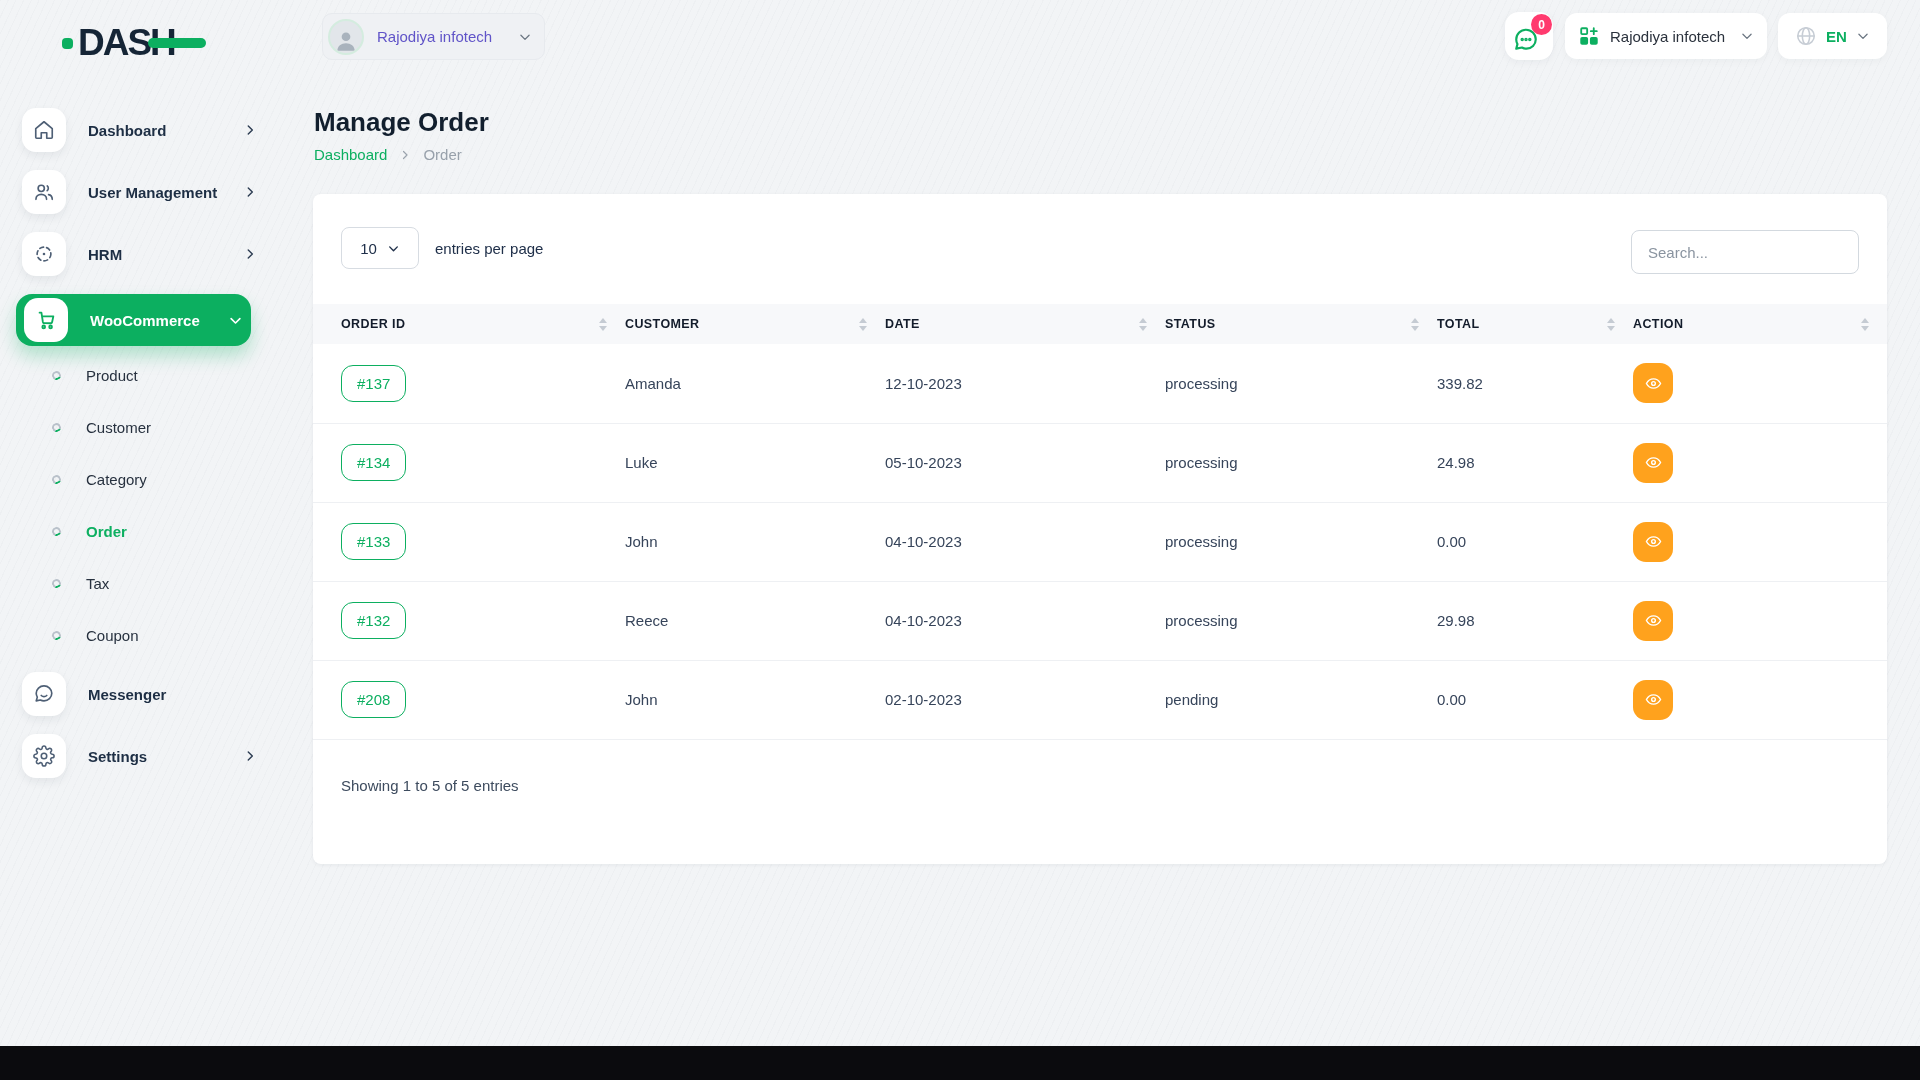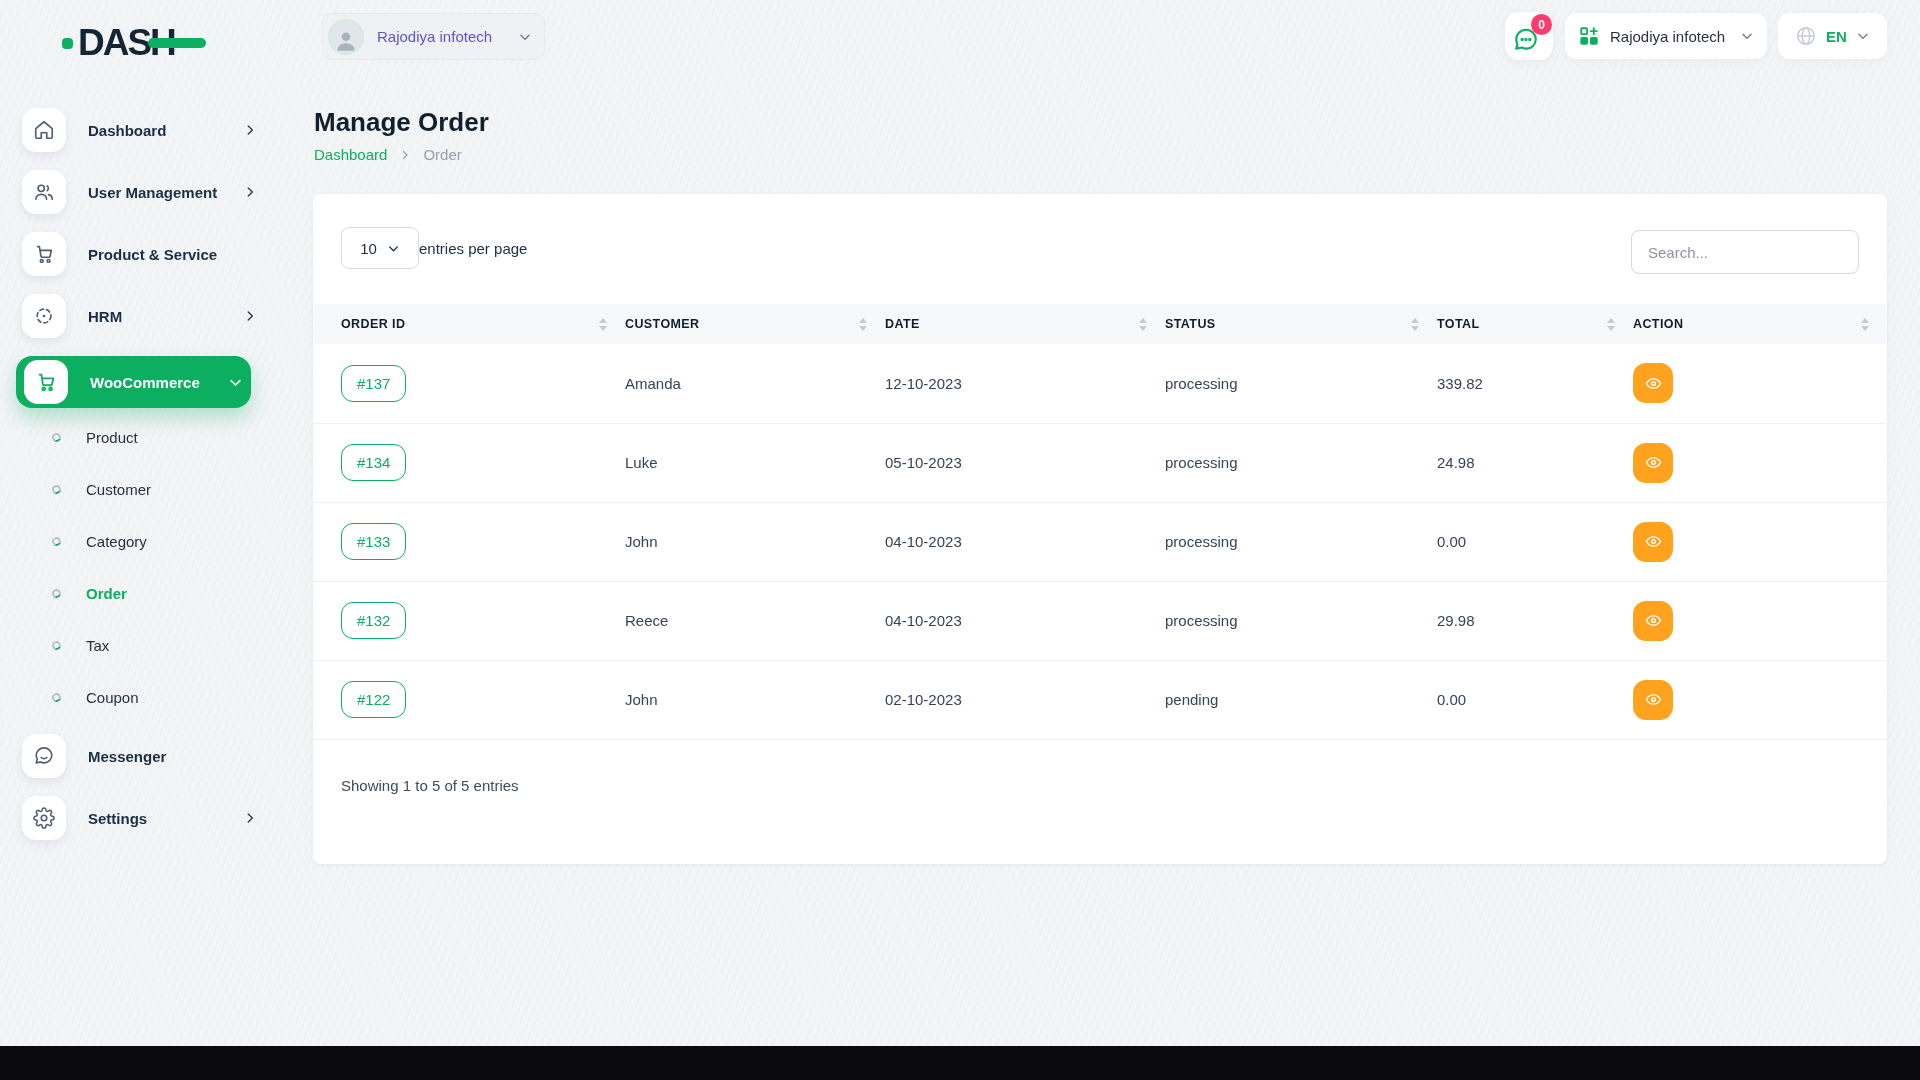--- a/index.html
+++ b/index.html
@@ -81,21 +81,21 @@
   .bc-sep { color:#9aa3ad; display:flex; }
   .bc-current { color:#98a1ab; }
 
   
   .card { position:absolute; left:313px; top:194px; width:1574px; height:670px;
           background:#fff; border-radius:8px; box-shadow:0 1px 4px rgba(25,39,57,.06); }
   .controls { display:flex; align-items:center; padding:28px 28px 0 28px; }
   .pseudo-select { width:78px; height:42px; border:1px solid #d7dce2; border-radius:8px;
                    display:flex; align-items:center; justify-content:center; gap:10px;
                    font-size:15px; color:#20304a; cursor:pointer; background:#fff;text-align:center; }
-  .controls-label { font-size:15px; color:#20304a; }
+  .controls-label { margin-left:16px; font-size:15px; color:#20304a; }
   .search-input { margin-left:auto; width:228px; height:44px; border:1px solid #d3d9df;
                   border-radius:8px; padding:0 16px; font-size:15px; color:#20304a;
                   font-family:"Liberation Sans", sans-serif; background:#fff; outline:none;margin-top:8px; }
   .search-input::placeholder { color:#8a94a0; }
 
   table.orders { width:100%; border-collapse:collapse; margin-top:30px; table-layout:fixed; }
   thead th { background:#f7f8fa; height:40px; text-align:left; vertical-align:middle;
              font-size:12.5px; font-weight:700; letter-spacing:.4px; color:#131c2b; cursor:pointer; }
   .th-flex { display:flex; align-items:center; justify-content:space-between; padding-right:18px; }
   th:first-child .th-flex, td:first-child { padding-left:28px; }
@@ -150,30 +150,20 @@
           </svg>
       </span>
       <span class="m-label">User Management</span>
       <span class="m-chev">
         <svg width="14" height="14" viewBox="0 0 24 24" fill="none" stroke="currentColor" stroke-width="2.4" stroke-linecap="round" stroke-linejoin="round">
             <polyline points="9 5 16 12 9 19"></polyline>
           </svg>
       </span>
     </div>
 
-    <div class="m-item">
-      <span class="m-icon">
-        <svg width="22" height="22" viewBox="0 0 24 24" fill="none" stroke="currentColor" stroke-width="1.8" stroke-linecap="round" stroke-linejoin="round">
-            <circle cx="9.5" cy="19.5" r="1.5"></circle>
-            <circle cx="17" cy="19.5" r="1.5"></circle>
-            <path d="M5 4h2l1.6 10.2a1.6 1.6 0 0 0 1.6 1.3h6.9a1.6 1.6 0 0 0 1.6-1.3L20 8H7.6"></path>
-          </svg>
-      </span>
-      <span class="m-label">Product &amp; Service</span>
-    </div>
 
     <div class="m-item">
       <span class="m-icon">
         <svg width="22" height="22" viewBox="0 0 24 24" fill="none" stroke="currentColor" stroke-width="1.8" stroke-linecap="round">
             <circle cx="12" cy="12" r="7.5" stroke-dasharray="4.2 3.4"></circle>
             <circle cx="12" cy="12" r="1.4" fill="currentColor" stroke="none"></circle>
           </svg>
       </span>
       <span class="m-label">HRM</span>
       <span class="m-chev">
@@ -458,21 +448,21 @@
         <td>
           <button class="eye-btn">
             <svg width="17" height="17" viewBox="0 0 24 24" fill="none" stroke="#fff" stroke-width="2" stroke-linecap="round" stroke-linejoin="round">
                 <path d="M2 12s3.5-6.5 10-6.5S22 12 22 12s-3.5 6.5-10 6.5S2 12 2 12z"></path>
                 <circle cx="12" cy="12" r="2.6"></circle>
               </svg>
           </button>
         </td>
       </tr>
       <tr>
-        <td><span class="chip">#122</span></td>
+        <td><span class="chip">#208</span></td>
         <td>John</td>
         <td>02-10-2023</td>
         <td>pending</td>
         <td>0.00</td>
         <td>
           <button class="eye-btn">
             <svg width="17" height="17" viewBox="0 0 24 24" fill="none" stroke="#fff" stroke-width="2" stroke-linecap="round" stroke-linejoin="round">
                 <path d="M2 12s3.5-6.5 10-6.5S22 12 22 12s-3.5 6.5-10 6.5S2 12 2 12z"></path>
                 <circle cx="12" cy="12" r="2.6"></circle>
               </svg>

